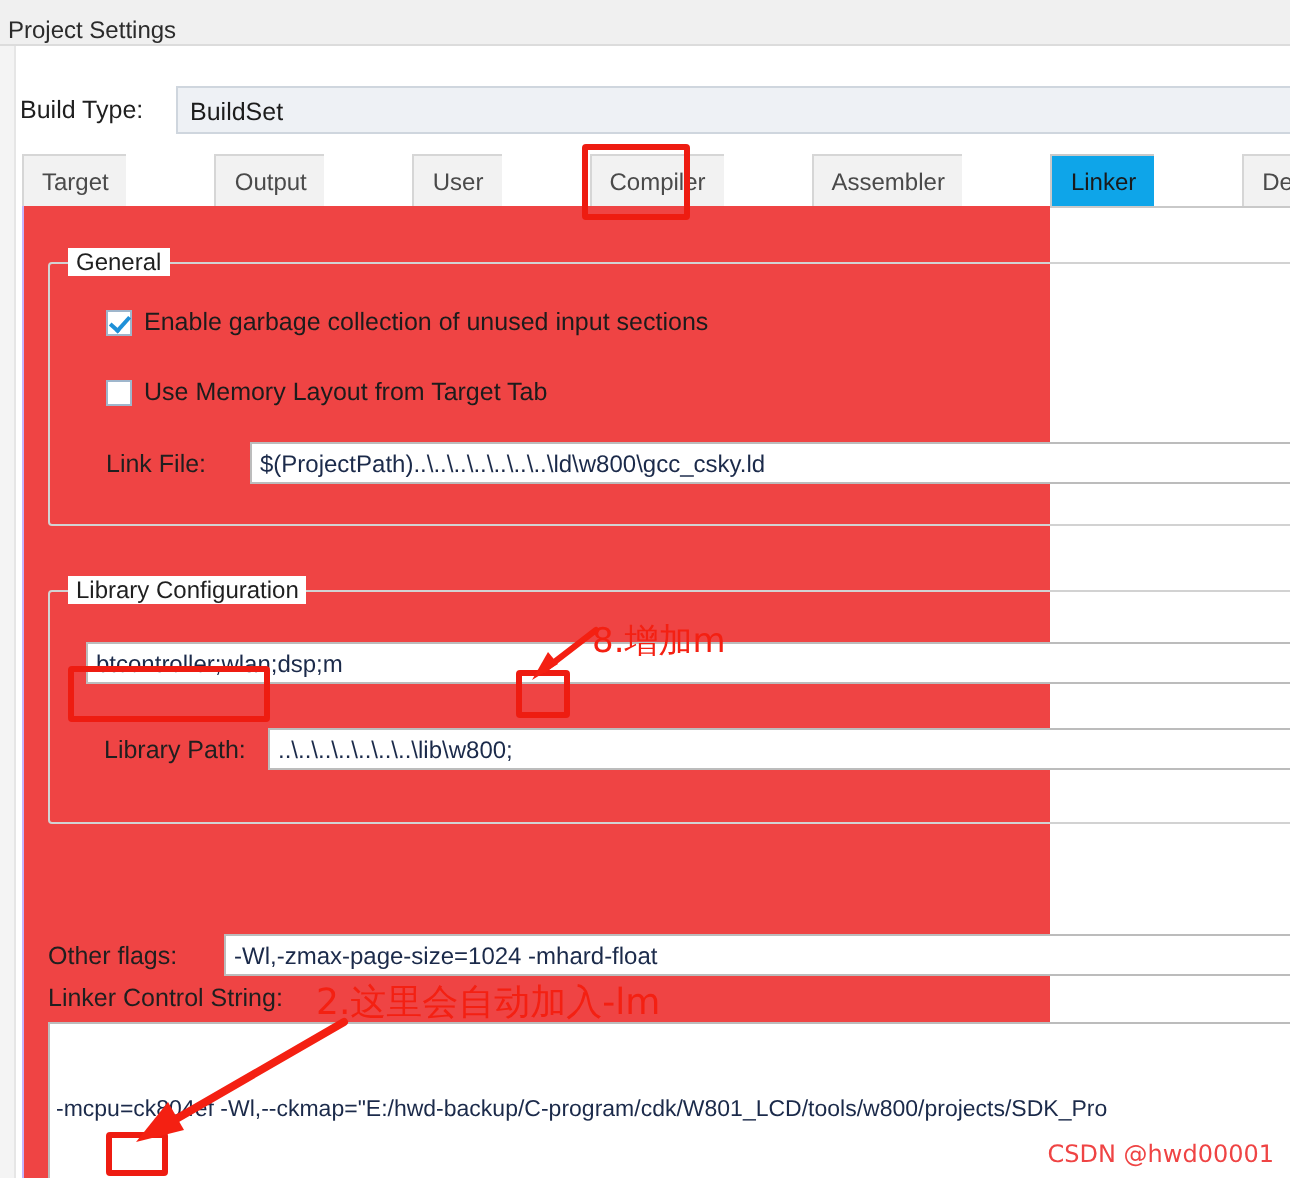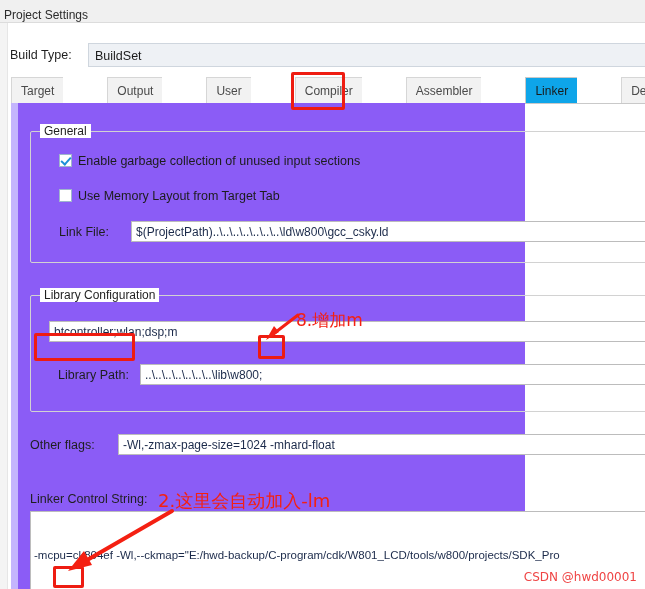--- a/index.html
+++ b/index.html
@@ -128,22 +128,22 @@
     box-sizing: border-box;
   }
 
   
   .tab-panel {
     position: absolute;
     left: 11px;
     top: 80px;
     width: 514px;
     height: 486px;
-    background: #8b5cf6;
-    border-left: 7px solid #c4b5fd;
+    background: #ef4444;
+    border-left: 1px solid #c4b5fd;
     box-sizing: border-box;
   }
 
   
   .groupbox {
     position: absolute;
     border: 1px solid #d2d2d2;
     border-radius: 2px;
     box-sizing: border-box;
   }
@@ -167,21 +167,21 @@
     left: 12px;
     top: 192px;
     width: 650px;
     height: 117px;
   }
 
   
   .checkrow {
     position: absolute;
     display: flex;
-    align-items: flex-start;
+    align-items: flex-end;
     font-size: 12.5px;
     color: #1c1c1c;
   }
   .cb {
     width: 13px;
     height: 13px;
     border: 1px solid #9fb6cc;
     background: #ffffff;
     box-sizing: border-box;
     margin-right: 6px;
@@ -336,21 +336,21 @@
         <div class="fieldrow" style="left:18px; top:25px; width:622px;">
           <div class="ftext" style="flex:1;">btcontroller;wlan;dsp;m</div>
         </div>
 
         <div class="fieldrow" style="left:27px; top:68px; width:613px;">
           <span class="flabel" style="width:82px;">Library Path:</span>
           <div class="ftext" style="flex:1;">..\..\..\..\..\..\..\lib\w800;</div>
         </div>
       </div>
 
-      <div class="fieldrow" style="left:12px; top:331px; width:622px;">
+      <div class="fieldrow" style="left:12px; top:364px; width:622px;">
         <span class="flabel" style="width:88px;">Other flags:</span>
         <div class="ftext" style="flex:1;">-Wl,-zmax-page-size=1024 -mhard-float</div>
       </div>
 
       <div class="ctrl-string-label">Linker Control String:</div>
       <div class="ctrl-string-box">
         <div class="ctrl-line">-mcpu=ck804ef -Wl,--ckmap="E:/hwd-backup/C-program/cdk/W801_LCD/tools/w800/projects/SDK_Pro</div>
         
         
         

